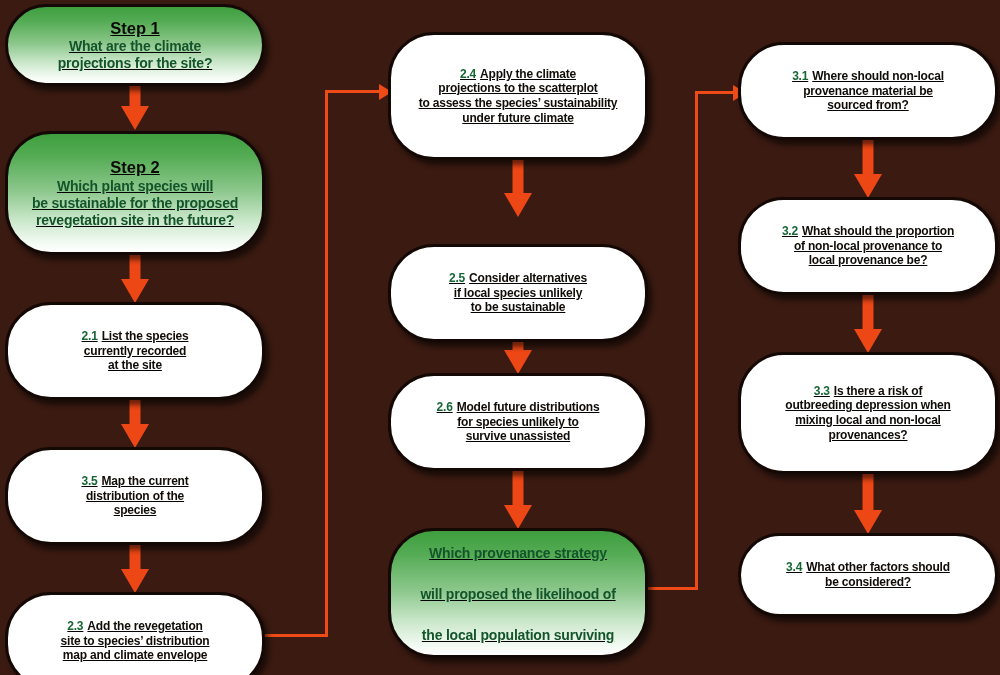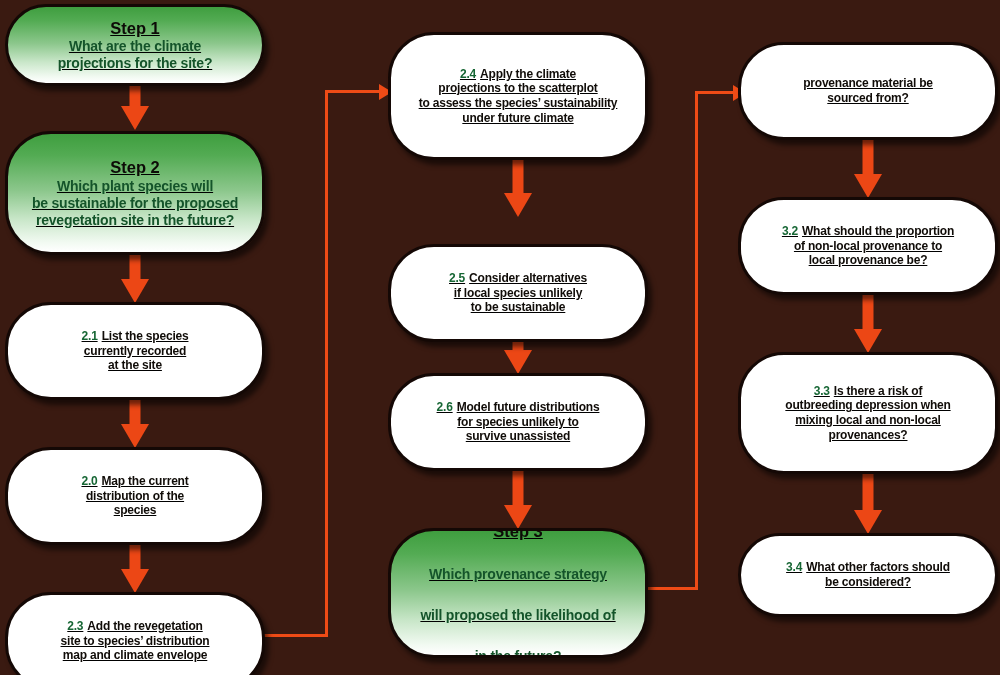--- a/index.html
+++ b/index.html
@@ -150,21 +150,21 @@
     <span class="node-line">at the site</span>
   </div>
 
   <div class="arrow-down" style="left:121px; top:400px; width:28px; height:48px;">
     <span class="stem" style="height:28px;"></span>
     <span class="head"></span>
   </div>
 
   <div class="node white" style="left:5px; top:447px; width:260px; height:98px;">
     <span class="node-line">
-      <span class="num">2.0</span><span>Map the current</span>
+      <span class="num">3.5</span><span>Map the current</span>
     </span>
     <span class="node-line">distribution of the</span>
     <span class="node-line">species</span>
   </div>
 
   <div class="arrow-down" style="left:121px; top:545px; width:28px; height:48px;">
     <span class="stem" style="height:28px;"></span>
     <span class="head"></span>
   </div>
 
@@ -218,29 +218,33 @@
 
   <div class="arrow-down" style="left:504px; top:471px; width:28px; height:58px;">
     <span class="stem" style="height:38px;"></span>
     <span class="head"></span>
   </div>
 
   <div class="node green" style="left:388px; top:528px; width:260px; height:130px;gap:24px;">
     <span class="step-title">Step 3</span>
     <span class="node-line">Which provenance strategy</span>
     <span class="node-line">will proposed the likelihood of</span>
+    <span class="node-line">the local population surviving</span>
     <span class="node-line">in the future?</span>
   </div>
 
   <div class="conn" style="left:645px; top:587px; width:53px; height:3px;"></div>
   <div class="conn" style="left:695px; top:91px; width:3px; height:499px;"></div>
   <div class="conn" style="left:695px; top:91px; width:46px; height:3px;"></div>
   <div class="conn-head" style="left:733px; top:85px;"></div>
 
   <div class="node white" style="left:738px; top:42px; width:260px; height:98px;">
+    <span class="node-line">
+      <span class="num">3.1</span><span>Where should non-local</span>
+    </span>
     <span class="node-line">provenance material be</span>
     <span class="node-line">sourced from?</span>
   </div>
 
   <div class="arrow-down" style="left:854px; top:140px; width:28px; height:58px;">
     <span class="stem" style="height:38px;"></span>
     <span class="head"></span>
   </div>
 
   <div class="node white" style="left:738px; top:197px; width:260px; height:98px;">

